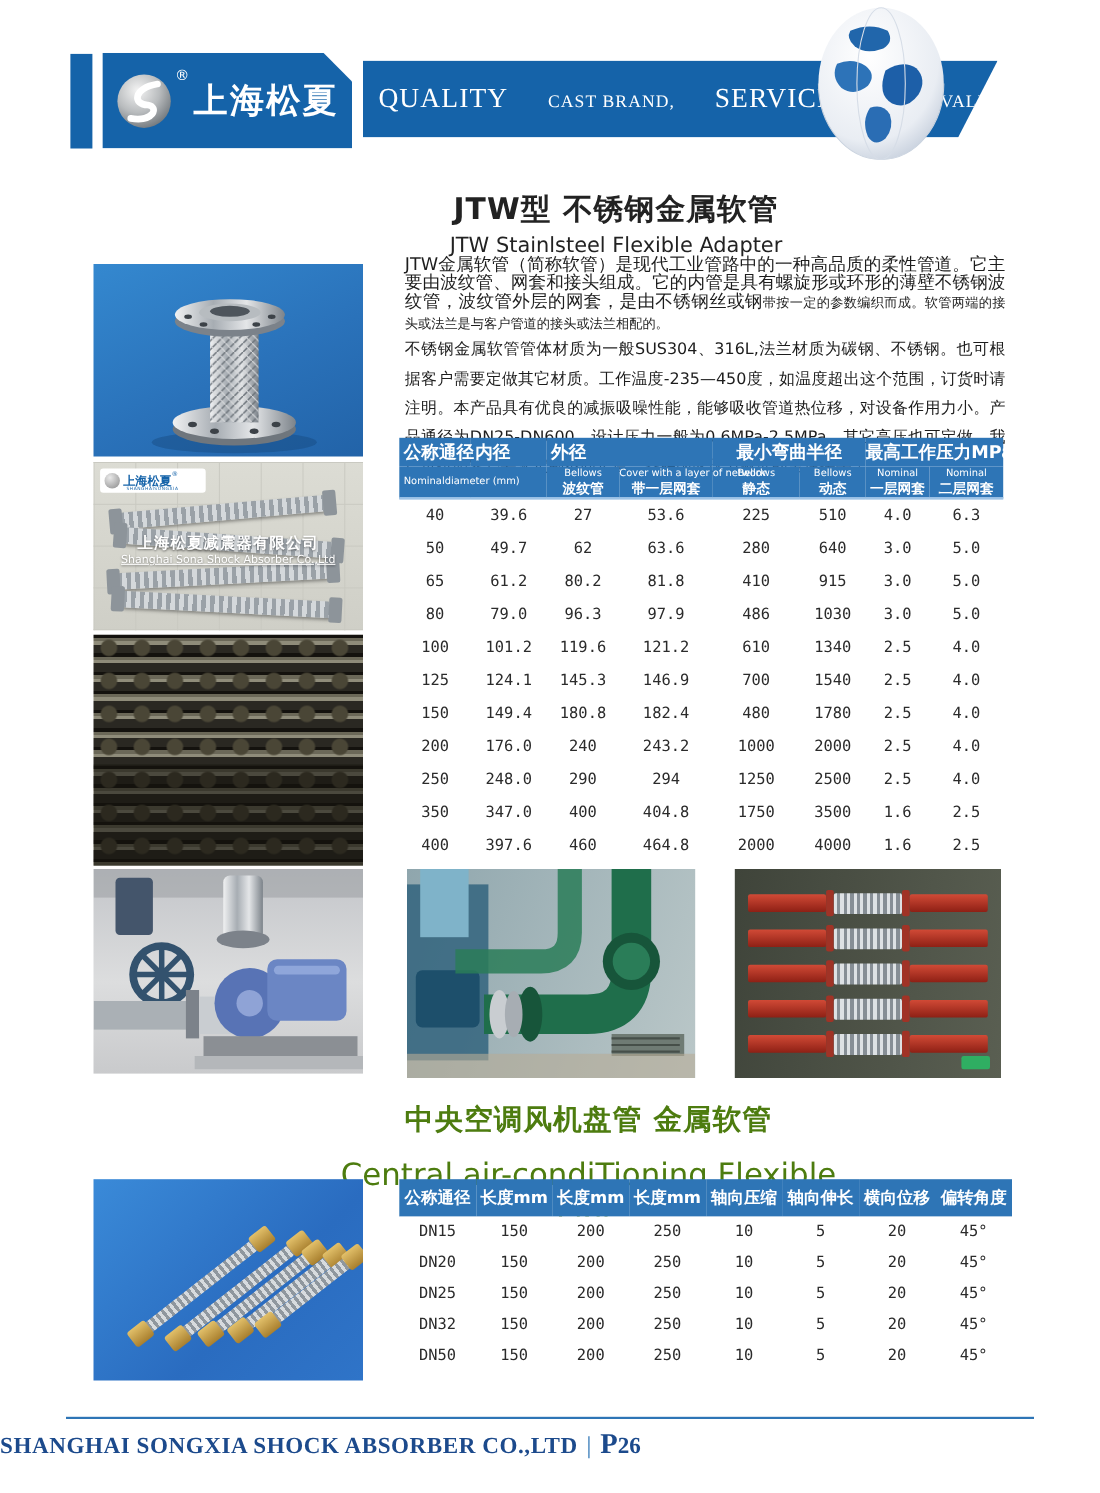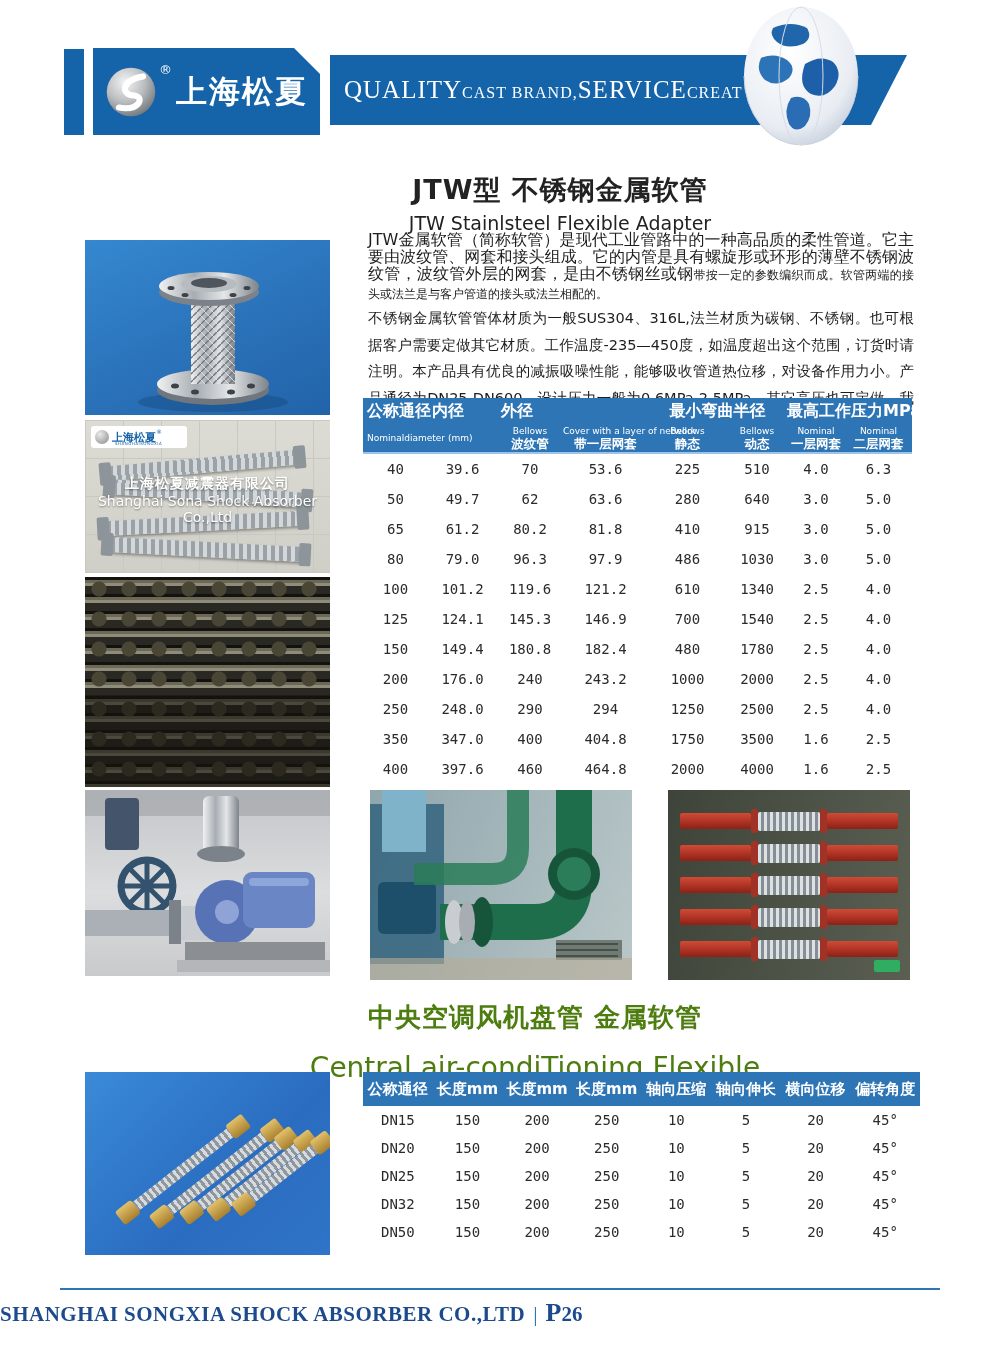--- a/index.html
+++ b/index.html
@@ -10,21 +10,21 @@
   .hdr-vbar{position:absolute;left:64px;top:49px;width:20px;height:86px;background:#1563a9;}
   .logo-box{position:absolute;left:93px;top:48px;width:227px;height:87px;background:#1563a9;
             clip-path:polygon(0 0,calc(100% - 26px) 0,100% 26px,100% 100%,0 100%);
             display:flex;align-items:center;}
   .logo-sphere{width:52px;height:52px;margin-left:12px;flex:0 0 auto;}
   .logo-reg{color:#fff;font-size:13px;align-self:flex-start;margin:14px 0 0 2px;}
   .brand-txt{color:#fff;font-size:31px;font-weight:700;letter-spacing:2px;margin-left:4px;white-space:nowrap;}
   .banner{position:absolute;left:330px;top:55px;width:577px;height:70px;background:#1563a9;
           clip-path:polygon(0 0,100% 0,calc(100% - 36px) 100%,0 100%);
           display:flex;align-items:center;padding-left:14px;box-sizing:border-box;}
-  .banner .slog{color:#fff;font-family:"Liberation Serif","DejaVu Serif",serif;white-space:nowrap;display:flex;align-items:baseline;}
+  .banner .slog{color:#fff;font-family:"Liberation Serif","DejaVu Serif",serif;white-space:nowrap;display:flex;align-items:baseline;gap:36px;}
   .slog .big{font-size:25px;letter-spacing:1px;}
   .slog .sm{font-size:16px;letter-spacing:1px;}
   .globe{position:absolute;left:743px;top:6px;width:117px;height:140px;}
 
   
   .sec1-titles{position:absolute;left:310px;top:172px;width:500px;text-align:center;color:#222;}
   .sec1-titles .t1{font-size:27px;font-weight:700;letter-spacing:1px;}
   .sec1-titles .t2{font-size:19px;margin-top:4px;}
 
   
@@ -78,21 +78,21 @@
   .ph3::after{content:"";position:absolute;left:0;top:118px;width:100%;height:92px;background:rgba(20,18,12,.55);}
   .pha{left:85px;top:790px;width:245px;height:186px;background:linear-gradient(#c3c5c9,#dcddde 55%,#c9cacc);}
   .phb{left:370px;top:790px;width:262px;height:190px;background:linear-gradient(110deg,#8fa6ad,#bac7c8);}
   .phc{left:668px;top:790px;width:242px;height:190px;background:linear-gradient(100deg,#3f443a,#5a5f52);
        display:flex;flex-direction:column;justify-content:center;}
   .phd{left:85px;top:1072px;width:245px;height:183px;background:linear-gradient(135deg,#3a8ad8,#2a6cc0 60%,#2f74c8);}
 
   
   .wm{position:absolute;left:0;top:52%;width:100%;text-align:center;color:#fff;text-shadow:0 1px 2px rgba(0,0,0,.45);transform:translateY(-50%);}
   .wm .l1{font-size:14px;font-weight:700;letter-spacing:1px;}
-  .wm .l2{font-size:14px;}
+  .wm .l2{font-size:10px;text-decoration:underline;}
   .badge{position:absolute;left:6px;top:6px;width:96px;height:22px;background:#fff;border-radius:3px;
          display:flex;align-items:center;padding:0 4px;box-sizing:border-box;}
   .badge .dot{width:14px;height:14px;border-radius:50%;background:radial-gradient(circle at 35% 30%,#e9e9e9,#8a8a8a);flex:0 0 auto;}
   .badge .bt{font-size:11px;font-weight:700;color:#1563a9;margin-left:3px;white-space:nowrap;}
   .badge .breg{font-size:6px;color:#1563a9;align-self:flex-start;margin-top:2px;}
   .badge .bsub{position:absolute;left:24px;top:15px;font-size:4px;color:#1563a9;letter-spacing:.5px;}
   .hose{position:absolute;height:15px;border-radius:7px;
         background:repeating-linear-gradient(90deg,#d4d8db 0 4px,#9aa1a7 4px 8px);box-shadow:0 2px 3px rgba(0,0,0,.35);}
   .hose::before,.hose::after{content:"";position:absolute;top:-4px;width:12px;height:23px;background:#8d949a;border-radius:2px;}
   .hose::before{left:-6px;} .hose::after{right:-6px;}
@@ -217,21 +217,21 @@
           <th>
             <div class="en">Nominal</div>
             <div class="zh">二层网套</div>
           </th>
         </tr>
       </thead>
       <tbody>
           <tr>
             <td>40</td>
             <td>39.6</td>
-            <td>70</td>
+            <td>27</td>
             <td>53.6</td>
             <td>225</td>
             <td>510</td>
             <td>4.0</td>
             <td>6.3</td>
           </tr>
           <tr>
             <td>50</td>
             <td>49.7</td>
             <td>62</td>

